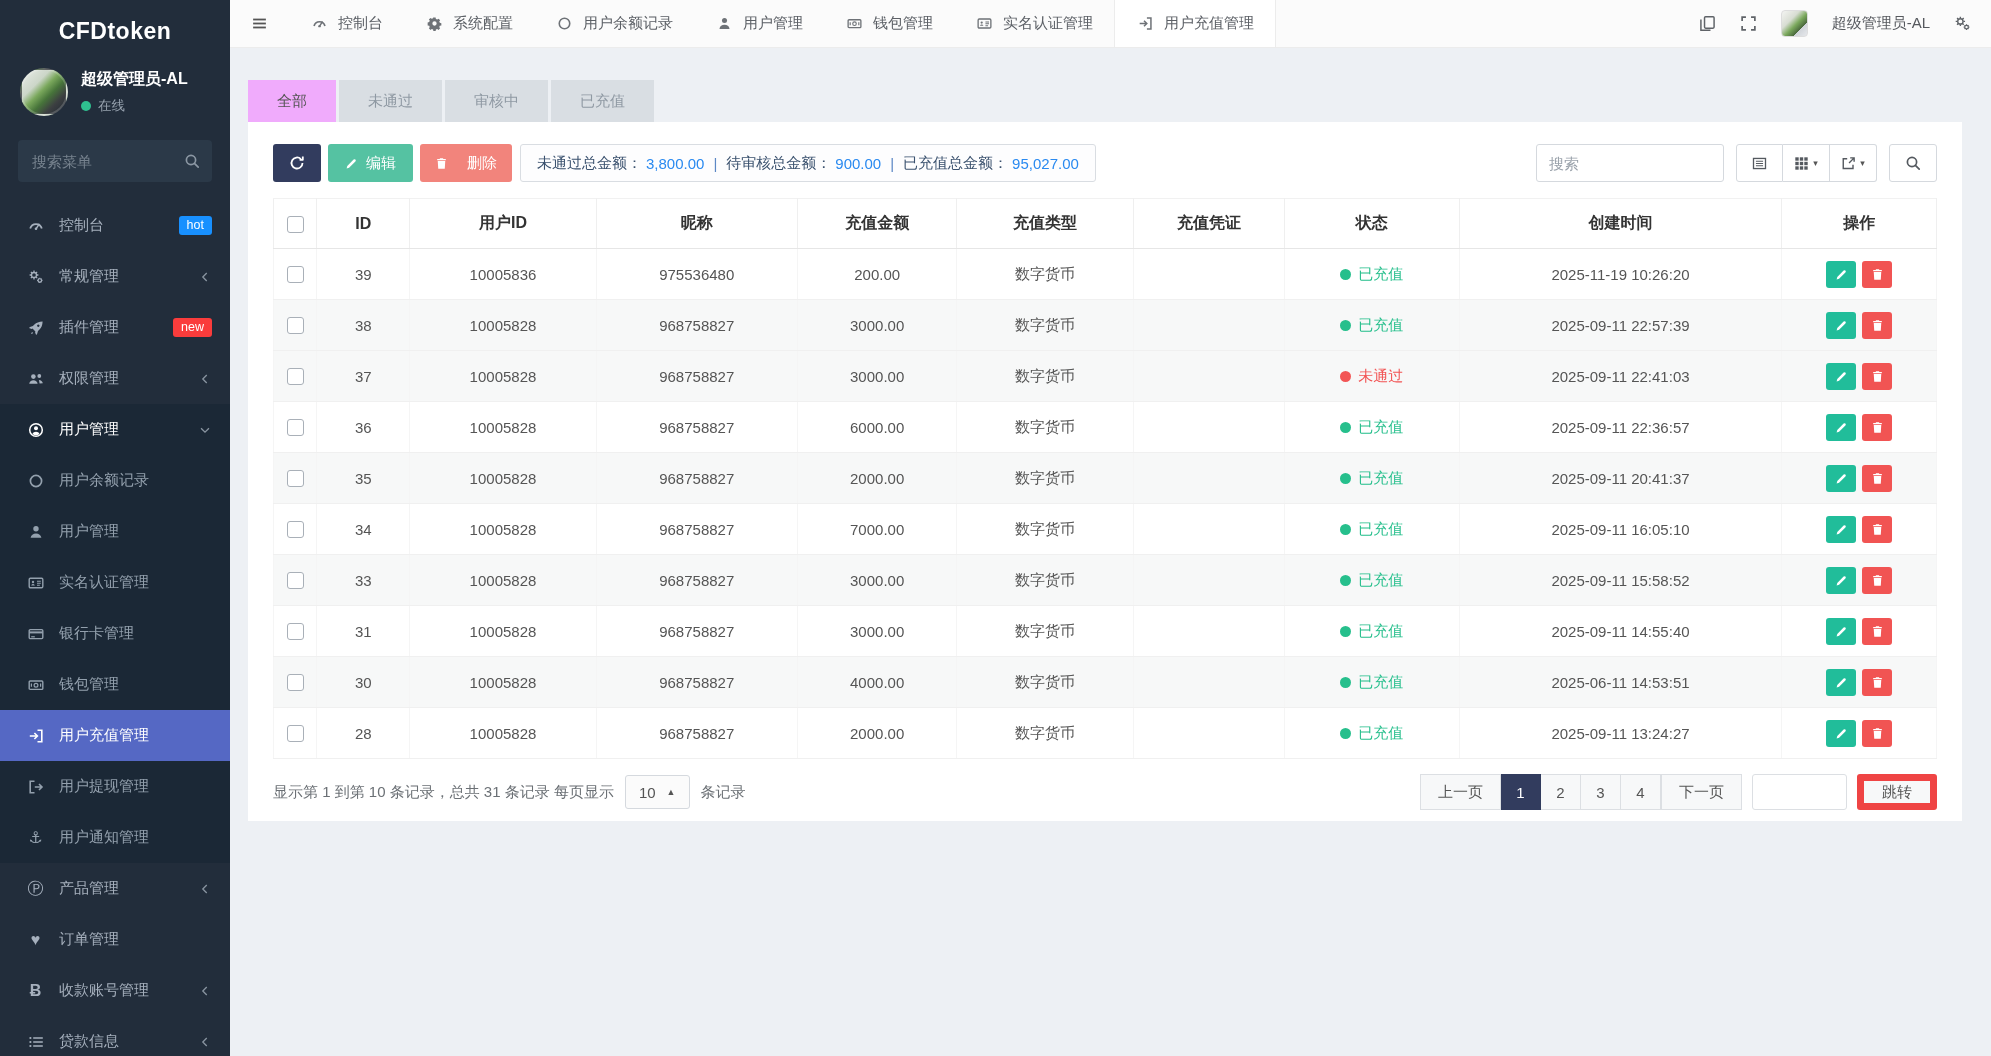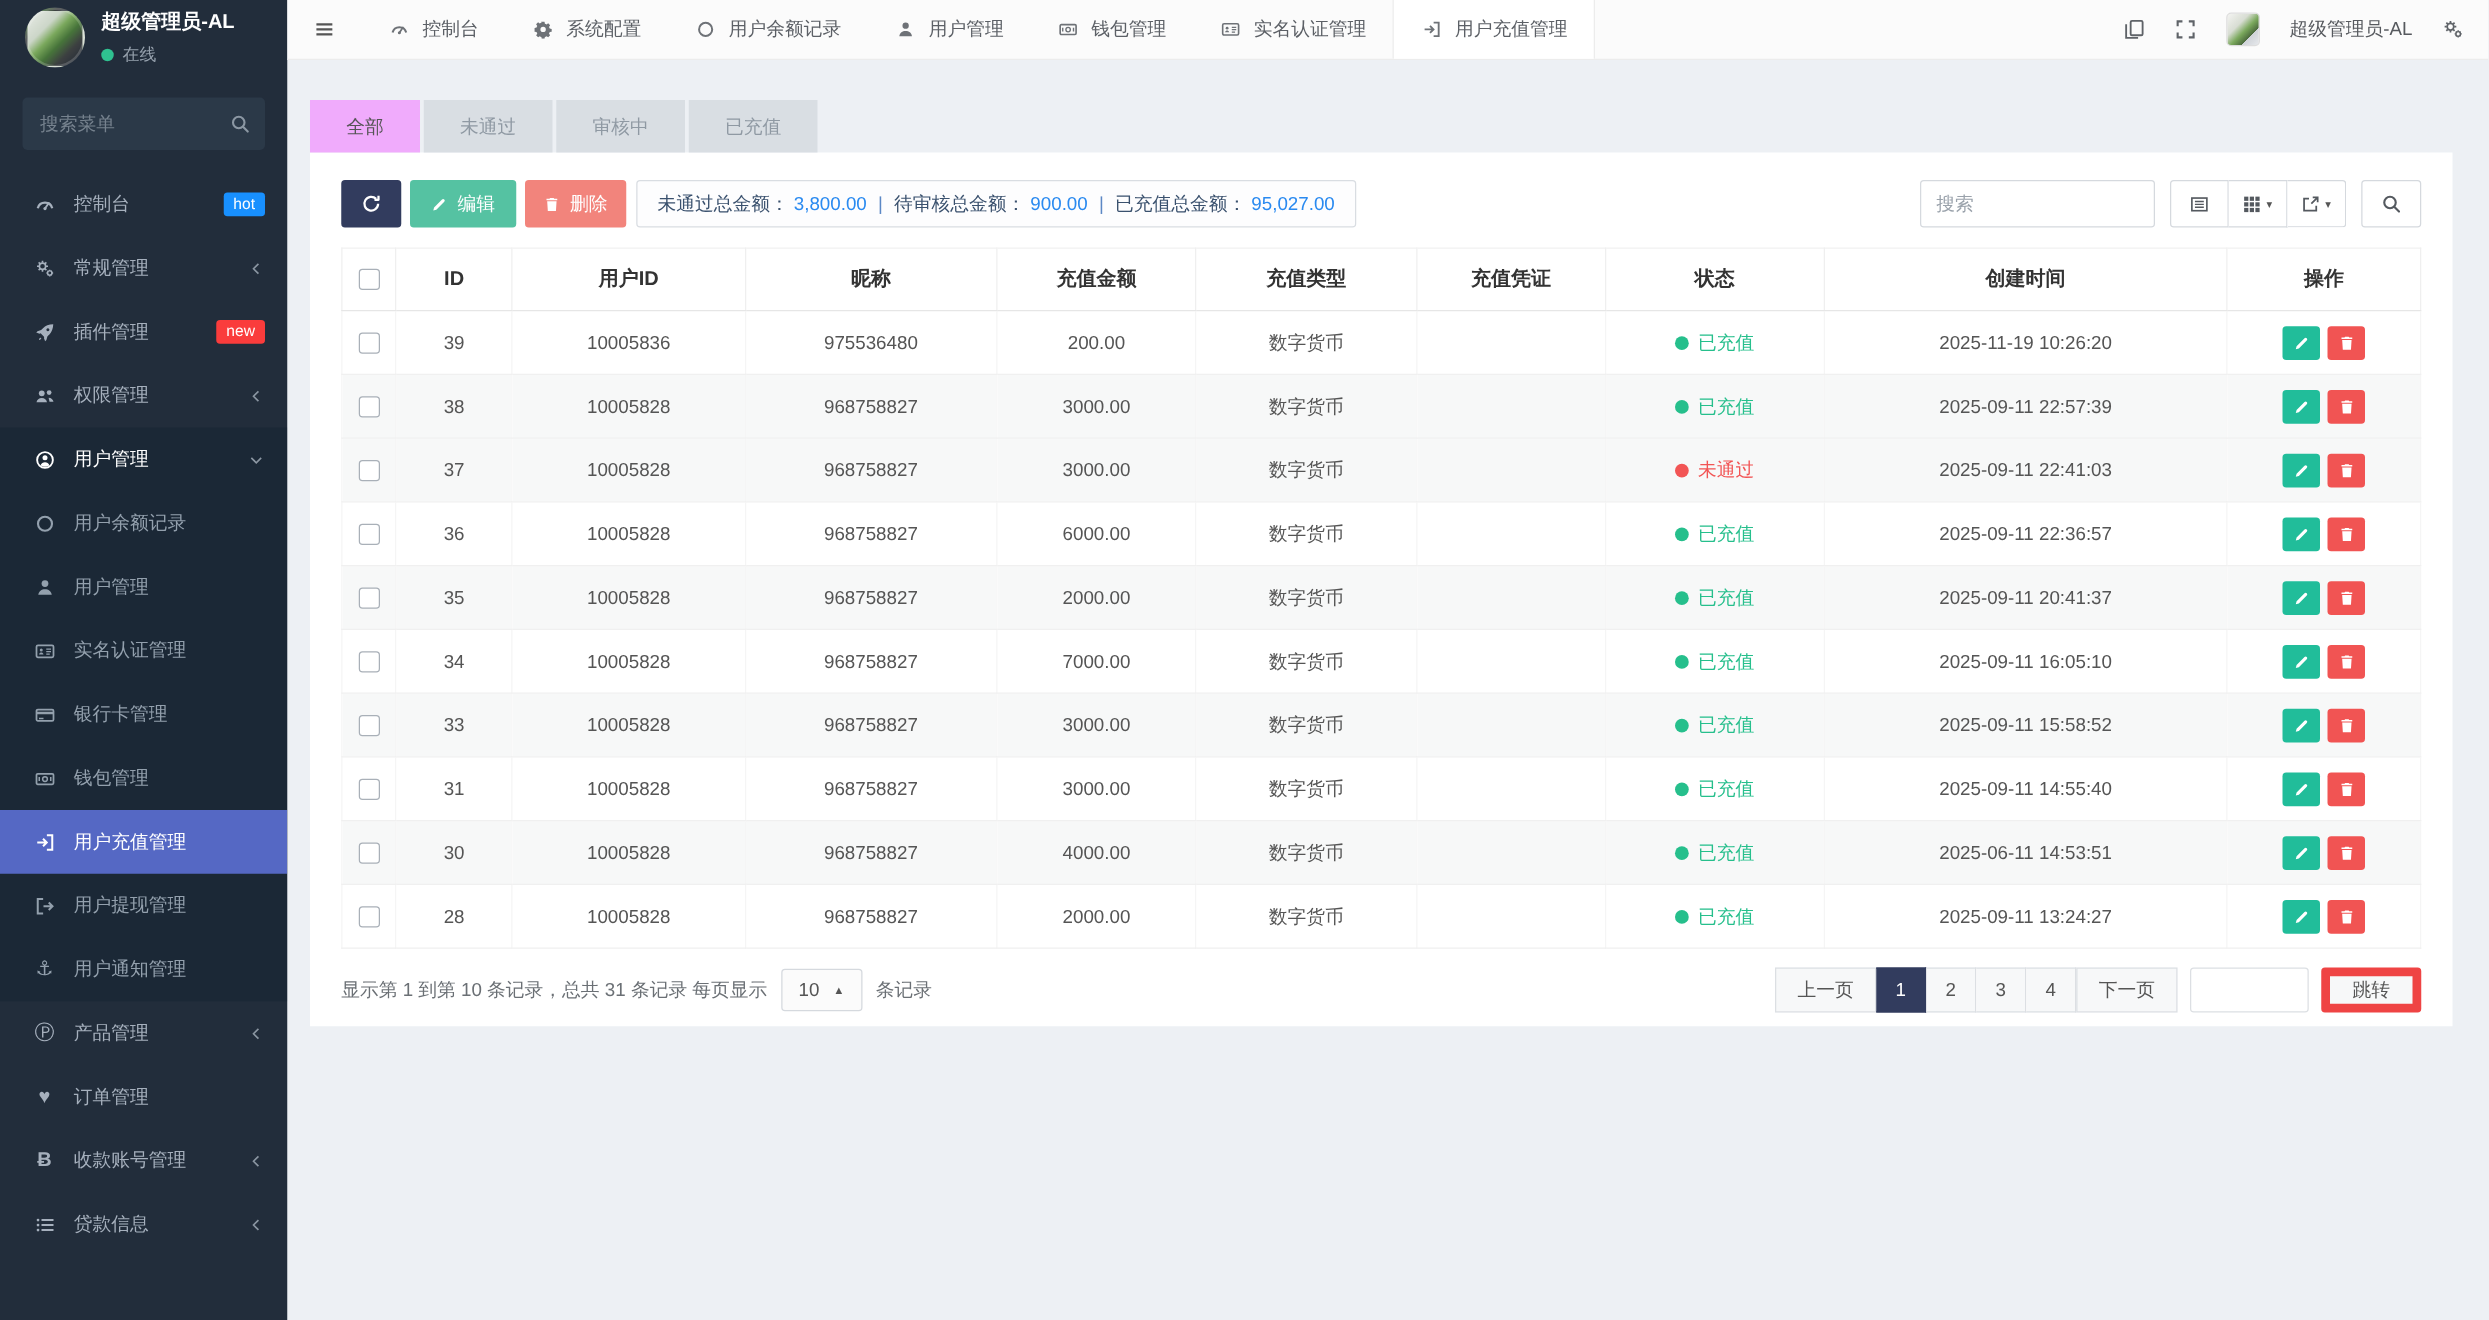--- a/index.html
+++ b/index.html
@@ -53,21 +53,21 @@
   .ptab.active{background:#f0abfc;color:#555;}
   .card{background:#fff;padding:22px 25px 11px;}
 
   
   .toolbar{display:flex;align-items:center;}
   .btn{height:38px;border-radius:3px;border:none;display:inline-flex;align-items:center;justify-content:center;font-size:15px;cursor:pointer;}
   .btn .icon{font-size:13px;}
   .btn-refresh{width:48px;background:#323c5e;color:#fff;}
   .btn-refresh .icon{font-size:16px;}
   .btn-edit{background:#55c2a2;color:#fff;padding:0 17px;margin-left:7px;gap:8px;}
-  .btn-del{background:#f2847c;color:#fff;padding:0 15px;margin-left:7px;gap:8px;}
+  .btn-del{background:#f2847c;color:#fff;padding:0 15px;margin-left:7px;gap:19px;}
   .summary{margin-left:8px;height:38px;display:flex;align-items:center;border:1px solid #d9dde2;border-radius:3px;background:#fdfdfe;padding:0 16px;font-size:15px;}
   .summary .slabel{color:#3a516e;}
   .summary .sval{color:#2a8af0;margin-left:4px;}
   .summary .sep{color:#5c88c5;margin:0 9px;}
   .toolbar-right{margin-left:auto;display:flex;align-items:center;gap:12px;}
   .tsearch input{width:188px;height:38px;border:1px solid #d5d9de;border-radius:3px;padding:0 12px;font-size:15px;color:#555;background:#fff;outline:none;}
   .tsearch input::placeholder{color:#9aa2ab;}
   .btn-group{display:flex;}
   .gbtn{width:47px;height:38px;background:#fff;border:1px solid #d5d9de;display:flex;align-items:center;justify-content:center;color:#54595f;gap:4px;cursor:pointer;}
   .gbtn + .gbtn{border-left:none;}
@@ -113,20 +113,21 @@
   .icon{display:inline-flex;align-items:center;justify-content:center;line-height:1;}
   .icon svg{width:1em;height:1em;display:block;}
   .uni{font-style:normal;}
 </style>
 </head>
 <body>
 
 <div class="app">
 
   <aside class="sidebar">
+    <div class="brand">CFDtoken</div>
     <div class="userpanel">
       <div class="avatar-lg"></div>
       <div>
         <div class="uname">超级管理员-AL</div>
         <div class="ustatus">
           <span class="dot"></span>
           <span>在线</span>
         </div>
       </div>
     </div>

